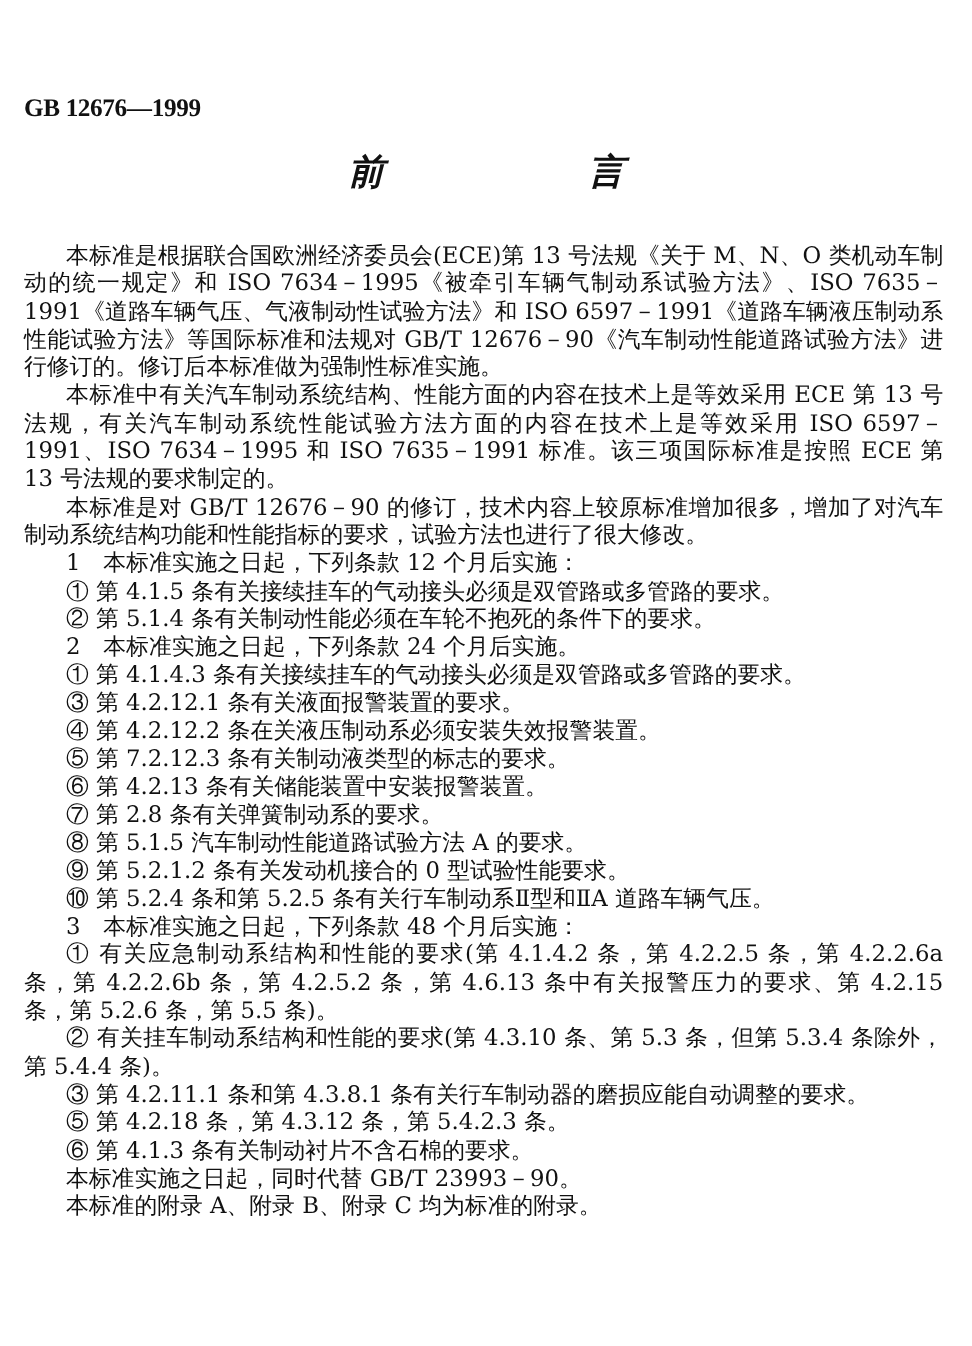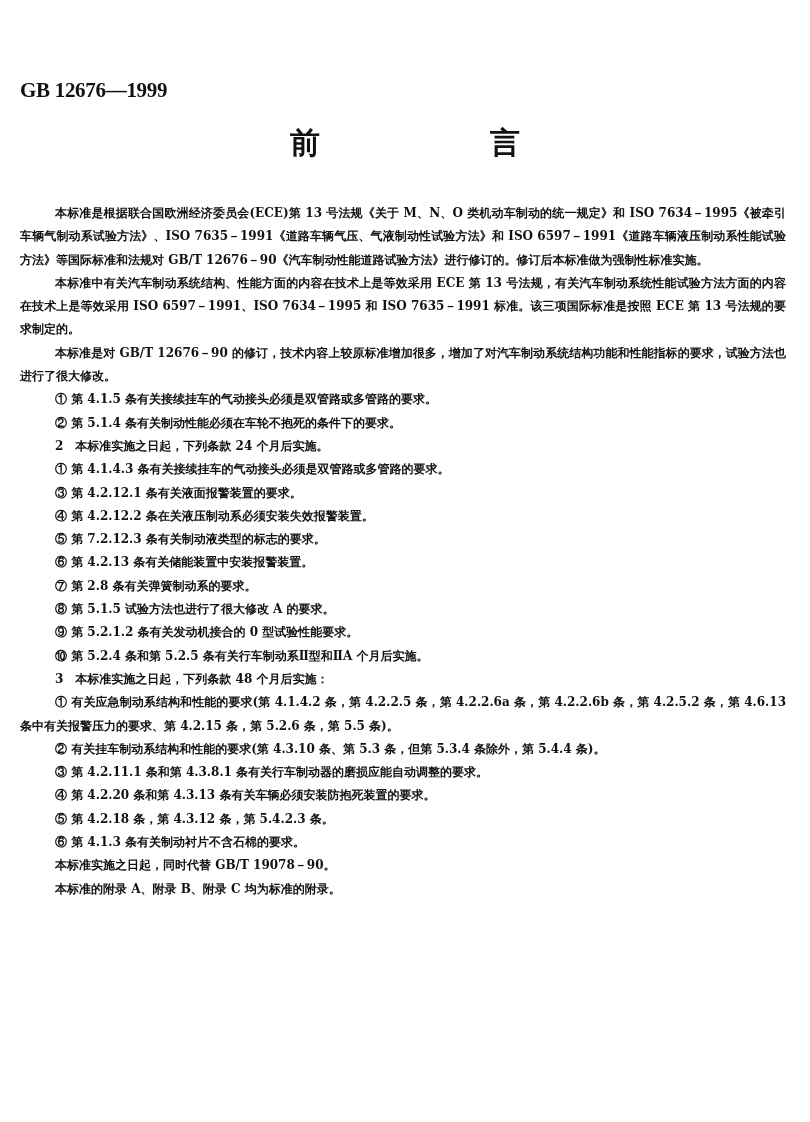--- a/index.html
+++ b/index.html
@@ -1,46 +1,46 @@
 <!DOCTYPE html>
 <html><head>
 <meta charset="utf-8">
 <style>
   html, body { margin: 0; padding: 0; background: #ffffff; }
   body { width: 810px; height: 1122px; position: relative; overflow: hidden; color: #111; font-family: "DejaVu Serif", "Liberation Serif", serif; }
   .std-code { position: absolute; left: 20px; top: 78px; font-family: "Liberation Serif", serif; font-weight: bold; font-size: 21px; letter-spacing: -0.3px; }
-  .title { position: absolute; left: 0; width: 810px; top: 123px; text-align: center; font-size: 30px; font-weight: bold; letter-spacing: 70px; text-indent: 70px; }
-  .body { position: absolute; left: 20px; top: 202px; width: 766px; font-size: 12px; line-height: 23.3px; text-align: justify; font-weight: bold; }
+  .title { position: absolute; left: 0; width: 810px; top: 123px; text-align: center; font-size: 30px; font-weight: bold; letter-spacing: 70px; text-indent: 70px; font-style: italic; }
+  .body { position: absolute; left: 20px; top: 202px; width: 766px; font-size: 19px; line-height: 23.3px; text-align: justify; font-weight: normal; }
   .p { margin: 0; }
   .p.indent { text-indent: 35px; }
 </style>
 </head>
 <body>
 
 <div class="std-code">GB 12676—1999</div>
 <div class="title">前　言</div>
 
 <div class="body">
   <p class="p indent">本标准是根据联合国欧洲经济委员会(ECE)第 13 号法规《关于 M、N、O 类机动车制动的统一规定》和 ISO 7634－1995《被牵引车辆气制动系试验方法》、ISO 7635－1991《道路车辆气压、气液制动性试验方法》和 ISO 6597－1991《道路车辆液压制动系性能试验方法》等国际标准和法规对 GB/T 12676－90《汽车制动性能道路试验方法》进行修订的。修订后本标准做为强制性标准实施。</p>
   <p class="p indent">本标准中有关汽车制动系统结构、性能方面的内容在技术上是等效采用 ECE 第 13 号法规，有关汽车制动系统性能试验方法方面的内容在技术上是等效采用 ISO 6597－1991、ISO 7634－1995 和 ISO 7635－1991 标准。该三项国际标准是按照 ECE 第 13 号法规的要求制定的。</p>
   <p class="p indent">本标准是对 GB/T 12676－90 的修订，技术内容上较原标准增加很多，增加了对汽车制动系统结构功能和性能指标的要求，试验方法也进行了很大修改。</p>
+  <p class="p indent">1　本标准实施之日起，下列条款 12 个月后实施：</p>
   <p class="p indent">① 第 4.1.5 条有关接续挂车的气动接头必须是双管路或多管路的要求。</p>
   <p class="p indent">② 第 5.1.4 条有关制动性能必须在车轮不抱死的条件下的要求。</p>
   <p class="p indent">2　本标准实施之日起，下列条款 24 个月后实施。</p>
   <p class="p indent">① 第 4.1.4.3 条有关接续挂车的气动接头必须是双管路或多管路的要求。</p>
   <p class="p indent">③ 第 4.2.12.1 条有关液面报警装置的要求。</p>
   <p class="p indent">④ 第 4.2.12.2 条在关液压制动系必须安装失效报警装置。</p>
   <p class="p indent">⑤ 第 7.2.12.3 条有关制动液类型的标志的要求。</p>
   <p class="p indent">⑥ 第 4.2.13 条有关储能装置中安装报警装置。</p>
   <p class="p indent">⑦ 第 2.8 条有关弹簧制动系的要求。</p>
-  <p class="p indent">⑧ 第 5.1.5 试验方法也进行了很大修改 A 的要求。</p>
+  <p class="p indent">⑧ 第 5.1.5 汽车制动性能道路试验方法 A 的要求。</p>
   <p class="p indent">⑨ 第 5.2.1.2 条有关发动机接合的 0 型试验性能要求。</p>
-  <p class="p indent">⑩ 第 5.2.4 条和第 5.2.5 条有关行车制动系Ⅱ型和ⅡA 个月后实施。</p>
+  <p class="p indent">⑩ 第 5.2.4 条和第 5.2.5 条有关行车制动系Ⅱ型和ⅡA 道路车辆气压。</p>
   <p class="p indent">3　本标准实施之日起，下列条款 48 个月后实施：</p>
   <p class="p indent">① 有关应急制动系结构和性能的要求(第 4.1.4.2 条，第 4.2.2.5 条，第 4.2.2.6a 条，第 4.2.2.6b 条，第 4.2.5.2 条，第 4.6.13 条中有关报警压力的要求、第 4.2.15 条，第 5.2.6 条，第 5.5 条)。</p>
   <p class="p indent">② 有关挂车制动系结构和性能的要求(第 4.3.10 条、第 5.3 条，但第 5.3.4 条除外，第 5.4.4 条)。</p>
   <p class="p indent">③ 第 4.2.11.1 条和第 4.3.8.1 条有关行车制动器的磨损应能自动调整的要求。</p>
-  <p class="p indent">④ 第 4.2.20 条和第 4.3.13 条有关车辆必须安装防抱死装置的要求。</p>
   <p class="p indent">⑤ 第 4.2.18 条，第 4.3.12 条，第 5.4.2.3 条。</p>
   <p class="p indent">⑥ 第 4.1.3 条有关制动衬片不含石棉的要求。</p>
-  <p class="p indent">本标准实施之日起，同时代替 GB/T 19078－90。</p>
+  <p class="p indent">本标准实施之日起，同时代替 GB/T 23993－90。</p>
   <p class="p indent">本标准的附录 A、附录 B、附录 C 均为标准的附录。</p>
 </div>
 
 </body></html>

